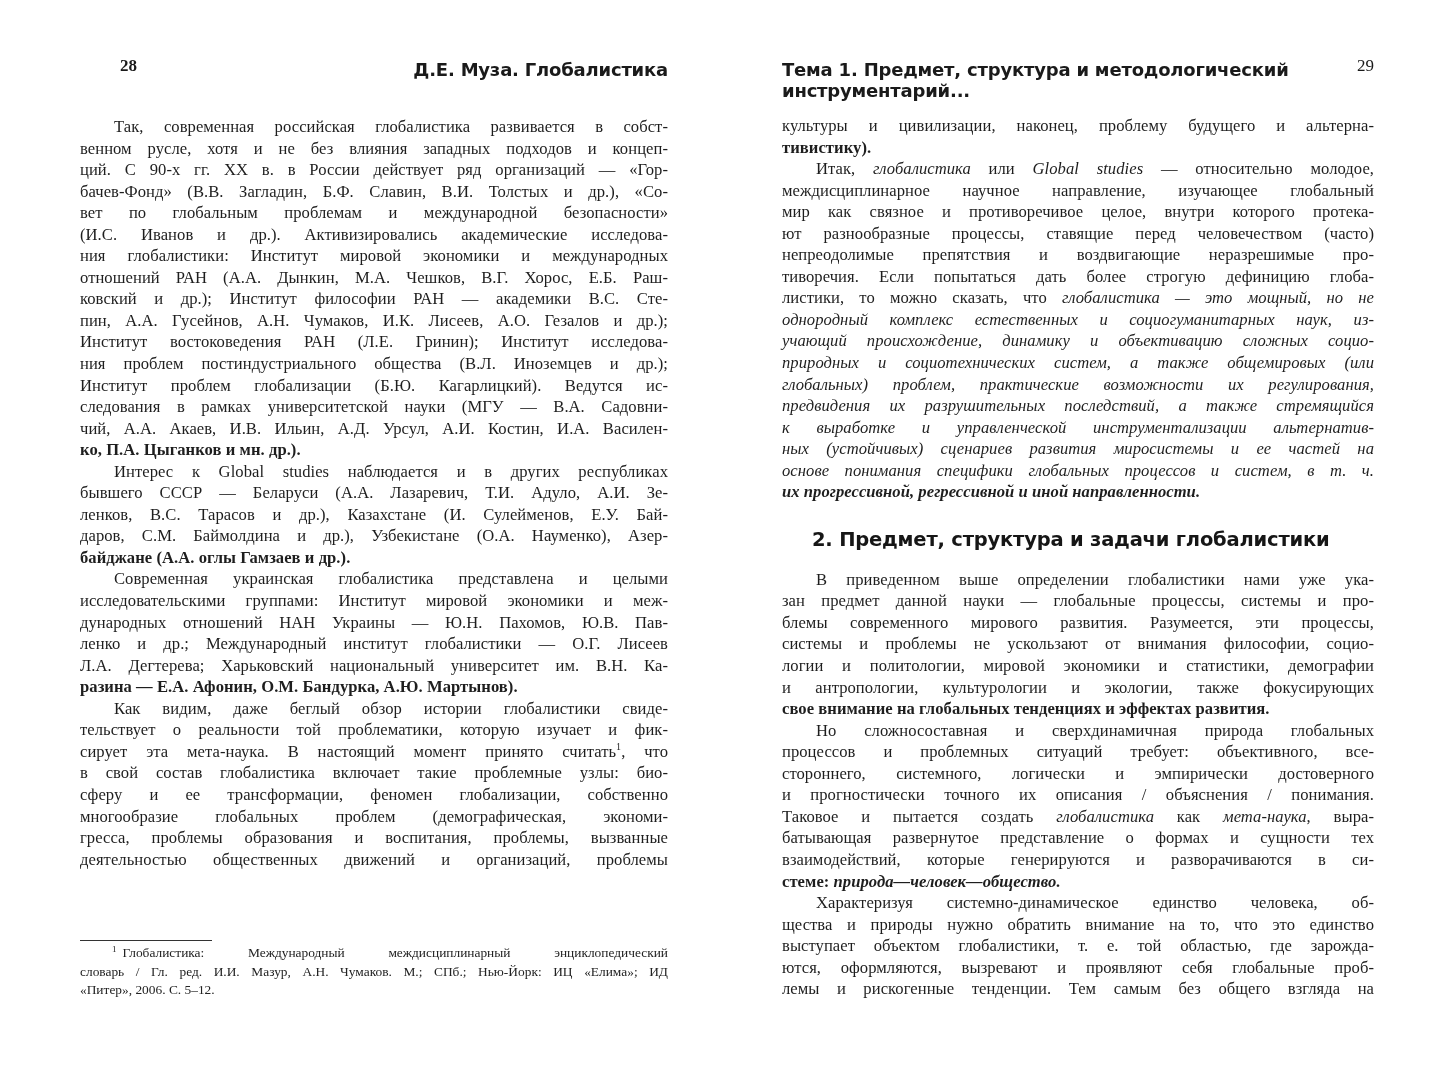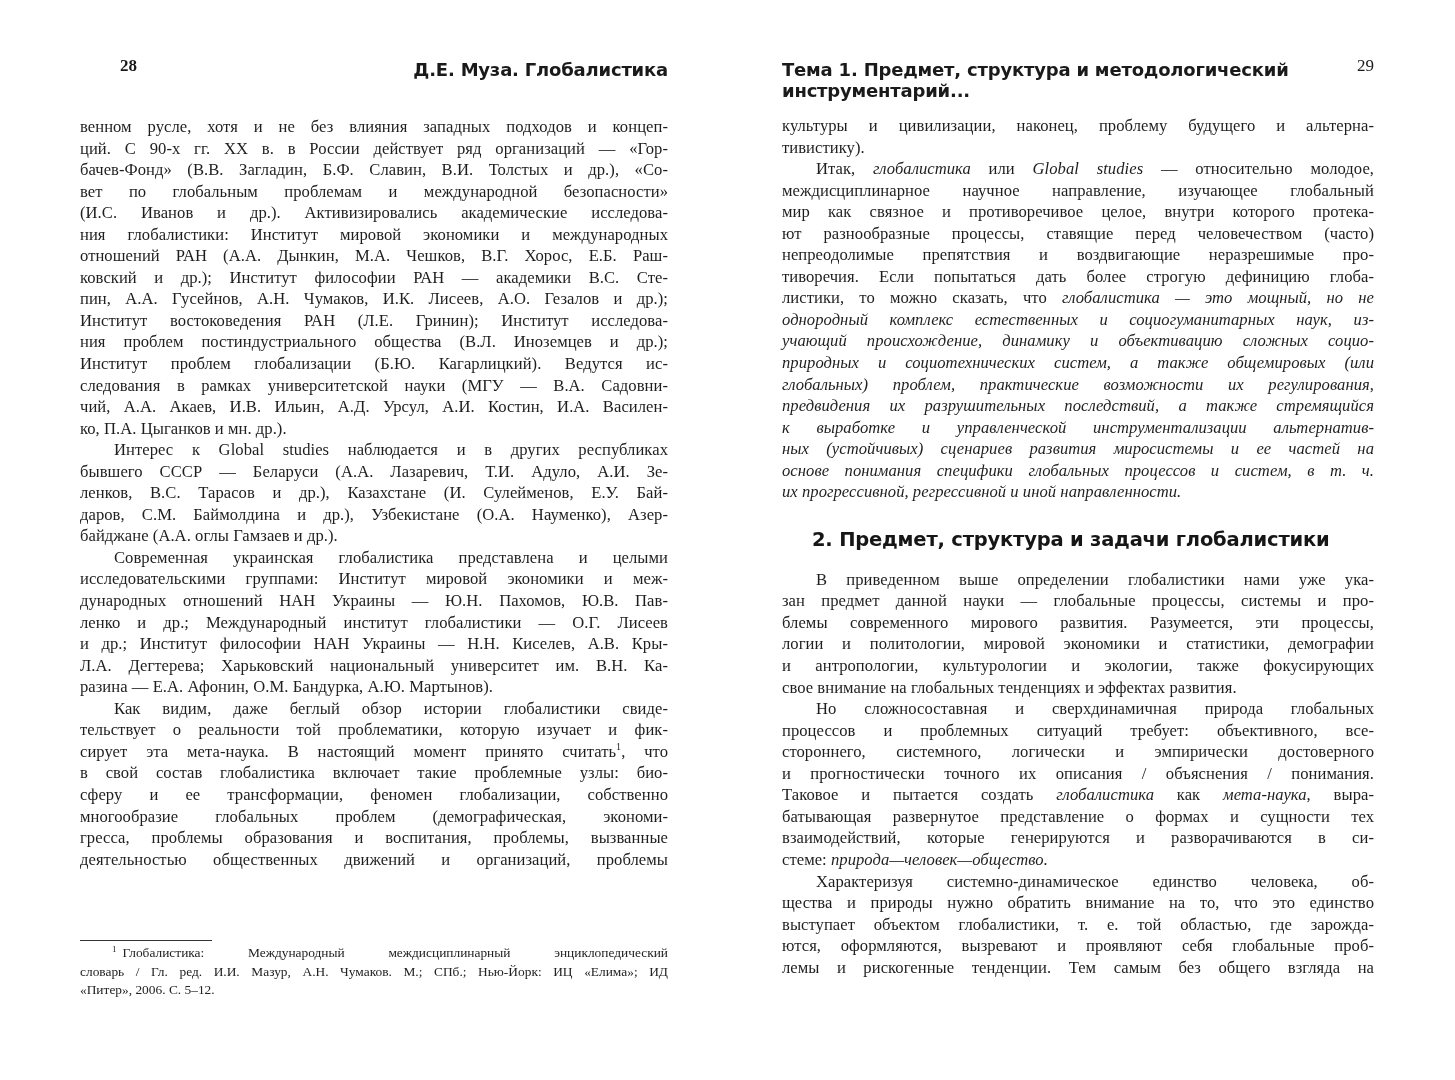--- a/index.html
+++ b/index.html
@@ -27,21 +27,21 @@
   .body-text { position: absolute; left: 0; right: 0; }
   .page-left .body-text { top: 116px; }
   .page-right .body-text { top: 115px; }
 
   .line {
     display: block; height: 21.55px; line-height: 21.55px; font-size: 16.6px;
     white-space: nowrap; text-align: justify; text-align-last: justify;
     font-family: "Liberation Serif", "DejaVu Serif", serif;
     letter-spacing: 0.05px;
   }
-  .line.last { text-align-last: left; }
+  .line.last { text-align-last: left; font-weight: bold; }
   .line.indent { padding-left: 34px; }
   .it { font-style: italic; }
   .sup { font-size: 10px; vertical-align: super; line-height: 0; }
 
   .heading {
     display: block; height: 58px; line-height: 58px;
     padding-left: 30px; margin-top: 8px;
     font-family: "DejaVu Sans", "Liberation Sans", sans-serif;
     font-weight: bold; font-size: 19.5px; color: #161616; letter-spacing: -0.2px;
   }
@@ -62,20 +62,21 @@
 </style>
 </head>
 <body>
 
 <div class="page page-left">
   <div class="running-head">
     <span class="folio">28</span>
     <span class="rh-title">Д.Е. Муза. Глобалистика</span>
   </div>
   <div class="body-text" id="left-body">
+      <span class="line indent"><span>Так, современная российская глобалистика развивается в собст-</span></span>
       <span class="line"><span>венном русле, хотя и не без влияния западных подходов и концеп-</span></span>
       <span class="line"><span>ций. С 90-х гг. XX в. в России действует ряд организаций — «Гор-</span></span>
       <span class="line"><span>бачев-Фонд» (В.В. Загладин, Б.Ф. Славин, В.И. Толстых и др.), «Со-</span></span>
       <span class="line"><span>вет по глобальным проблемам и международной безопасности»</span></span>
       <span class="line"><span>(И.С. Иванов и др.). Активизировались академические исследова-</span></span>
       <span class="line"><span>ния глобалистики: Институт мировой экономики и международных</span></span>
       <span class="line"><span>отношений РАН (А.А. Дынкин, М.А. Чешков, В.Г. Хорос, Е.Б. Раш-</span></span>
       <span class="line"><span>ковский и др.); Институт философии РАН — академики В.С. Сте-</span></span>
       <span class="line"><span>пин, А.А. Гусейнов, А.Н. Чумаков, И.К. Лисеев, А.О. Гезалов и др.);</span></span>
       <span class="line"><span>Институт востоковедения РАН (Л.Е. Гринин); Институт исследова-</span></span>
@@ -86,21 +87,20 @@
       <span class="line last"><span>ко, П.А. Цыганков и мн. др.).</span></span>
       <span class="line indent"><span>Интерес к Global studies наблюдается и в других республиках</span></span>
       <span class="line"><span>бывшего СССР — Беларуси (А.А. Лазаревич, Т.И. Адуло, А.И. Зе-</span></span>
       <span class="line"><span>ленков, В.С. Тарасов и др.), Казахстане (И. Сулейменов, Е.У. Бай-</span></span>
       <span class="line"><span>даров, С.М. Баймолдина и др.), Узбекистане (О.А. Науменко), Азер-</span></span>
       <span class="line last"><span>байджане (А.А. оглы Гамзаев и др.).</span></span>
       <span class="line indent"><span>Современная украинская глобалистика представлена и целыми</span></span>
       <span class="line"><span>исследовательскими группами: Институт мировой экономики и меж-</span></span>
       <span class="line"><span>дународных отношений НАН Украины — Ю.Н. Пахомов, Ю.В. Пав-</span></span>
       <span class="line"><span>ленко и др.; Международный институт глобалистики — О.Г. Лисеев</span></span>
-      <span class="line"><span>и др.; Институт философии НАН Украины — Н.Н. Киселев, А.В. Кры-</span></span>
       <span class="line"><span>Л.А. Дегтерева; Харьковский национальный университет им. В.Н. Ка-</span></span>
       <span class="line last"><span>разина — Е.А. Афонин, О.М. Бандурка, А.Ю. Мартынов).</span></span>
       <span class="line indent"><span>Как видим, даже беглый обзор истории глобалистики свиде-</span></span>
       <span class="line"><span>тельствует о реальности той проблематики, которую изучает и фик-</span></span>
       <span class="line"><span>сирует эта мета-наука. В настоящий момент принято считать</span><span class="sup">1</span><span>, что</span></span>
       <span class="line"><span>в свой состав глобалистика включает такие проблемные узлы: био-</span></span>
       <span class="line"><span>сферу и ее трансформации, феномен глобализации, собственно</span></span>
       <span class="line"><span>многообразие глобальных проблем (демографическая, экономи-</span></span>
       <span class="line"><span>гресса, проблемы образования и воспитания, проблемы, вызванные</span></span>
       <span class="line"><span>деятельностью общественных движений и организаций, проблемы</span></span>
@@ -134,20 +134,21 @@
       <span class="line"><span class="it">глобальных) проблем, практические возможности их регулирования,</span></span>
       <span class="line"><span class="it">предвидения их разрушительных последствий, а также стремящийся</span></span>
       <span class="line"><span class="it">к выработке и управленческой инструментализации альтернатив-</span></span>
       <span class="line"><span class="it">ных (устойчивых) сценариев развития миросистемы и ее частей на</span></span>
       <span class="line"><span class="it">основе понимания специфики глобальных процессов и систем, в т. ч.</span></span>
       <span class="line last"><span class="it">их прогрессивной, регрессивной и иной направленности.</span></span>
       <span class="heading">2. Предмет, структура и задачи глобалистики</span>
       <span class="line indent"><span>В приведенном выше определении глобалистики нами уже ука-</span></span>
       <span class="line"><span>зан предмет данной науки — глобальные процессы, системы и про-</span></span>
       <span class="line"><span>блемы современного мирового развития. Разумеется, эти процессы,</span></span>
+      <span class="line"><span>системы и проблемы не ускользают от внимания философии, социо-</span></span>
       <span class="line"><span>логии и политологии, мировой экономики и статистики, демографии</span></span>
       <span class="line"><span>и антропологии, культурологии и экологии, также фокусирующих</span></span>
       <span class="line last"><span>свое внимание на глобальных тенденциях и эффектах развития.</span></span>
       <span class="line indent"><span>Но сложносоставная и сверхдинамичная природа глобальных</span></span>
       <span class="line"><span>процессов и проблемных ситуаций требует: объективного, все-</span></span>
       <span class="line"><span>стороннего, системного, логически и эмпирически достоверного</span></span>
       <span class="line"><span>и прогностически точного их описания / объяснения / понимания.</span></span>
       <span class="line"><span>Таковое и пытается создать </span><span class="it">глобалистика</span><span> как </span><span class="it">мета-наука</span><span>, выра-</span></span>
       <span class="line"><span>батывающая развернутое представление о формах и сущности тех</span></span>
       <span class="line"><span>взаимодействий, которые генерируются и разворачиваются в си-</span></span>

